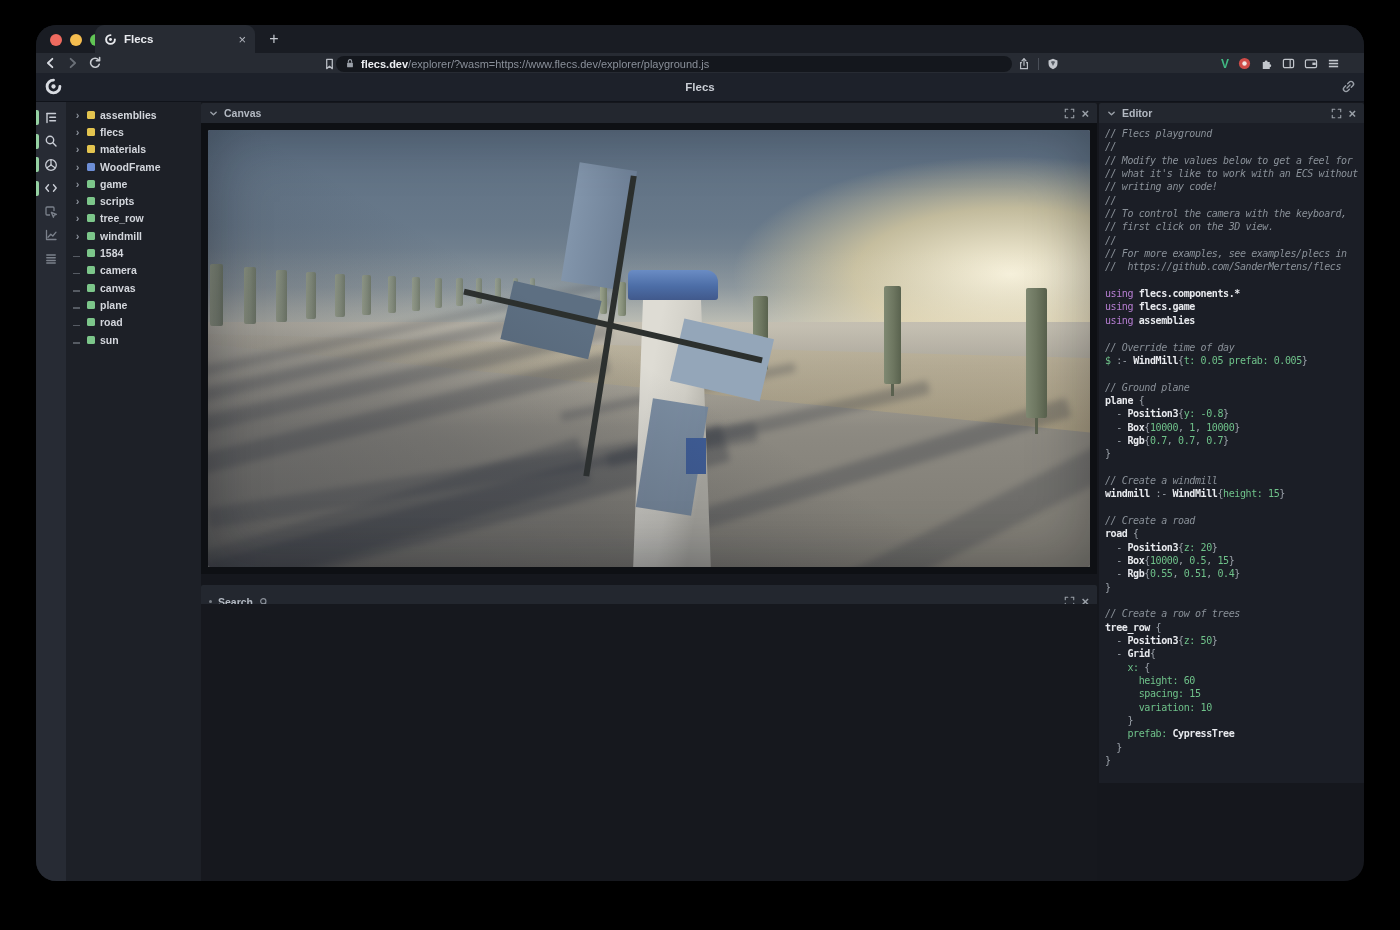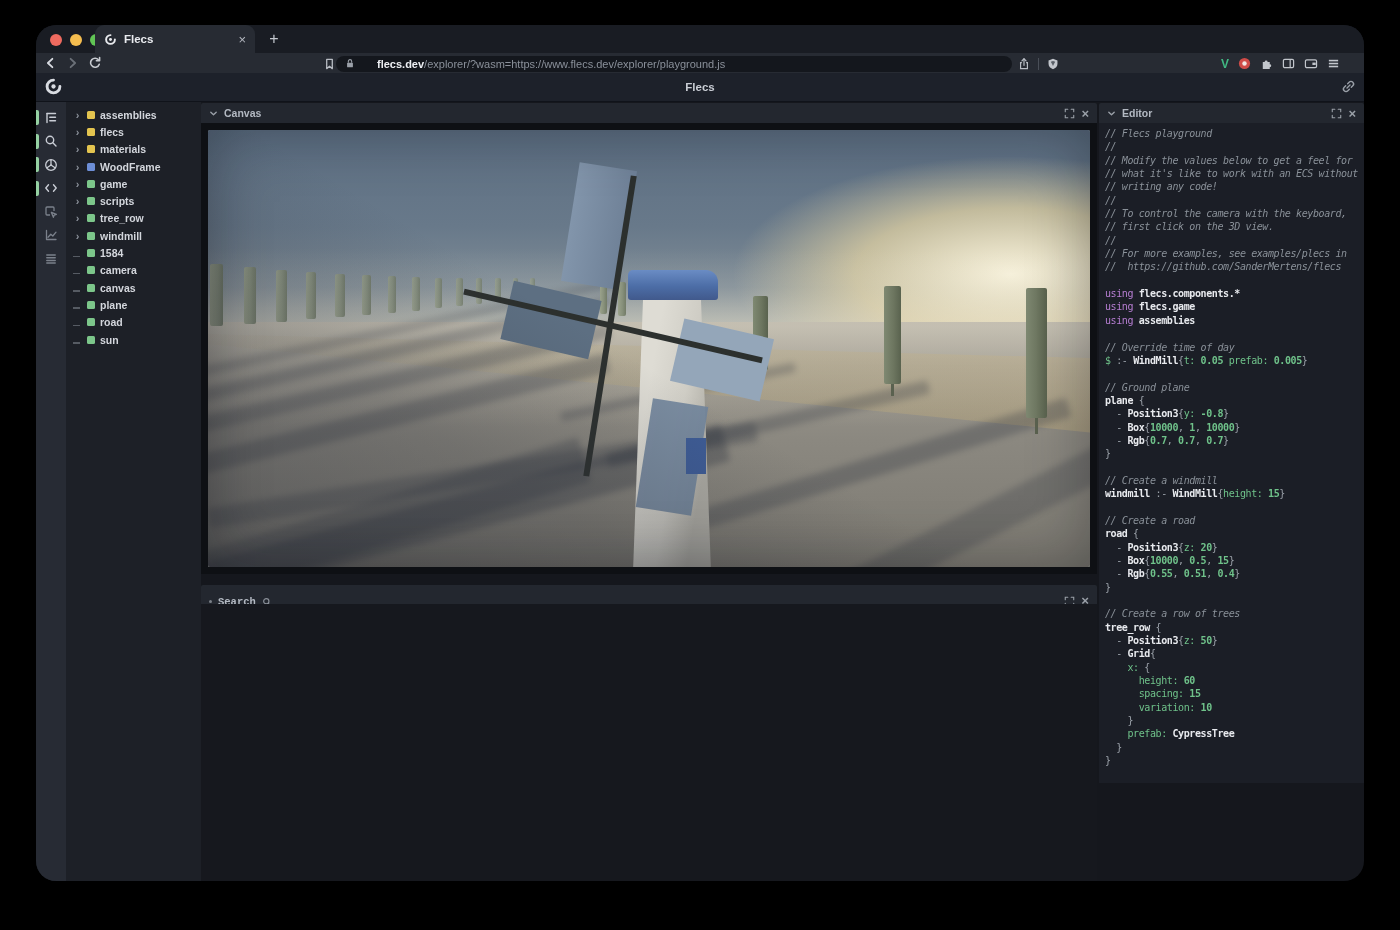--- a/index.html
+++ b/index.html
@@ -13,21 +13,21 @@
   .light{width:12px;height:12px;border-radius:50%;}
   .tab{position:absolute;left:59px;top:0;width:160px;height:28px;background:#272b33;
        border-radius:9px 9px 0 0;display:flex;align-items:center;padding:0 9px;gap:7px;box-sizing:border-box;}
   .tab-title{font-size:11.5px;font-weight:bold;color:#e9ebef;flex:1;}
   .tab-close{color:#b4b8c0;font-size:13px;line-height:13px;}
   .newtab{position:absolute;left:228px;top:4px;width:20px;height:20px;color:#c3c7ce;font-size:16px;
           text-align:center;line-height:19px;}
   .toolbar{position:absolute;top:28px;left:0;right:0;height:21px;background:#272b33;}
   .navbtns{position:absolute;left:8px;top:3px;display:flex;gap:9px;align-items:center;}
   .urlbar{position:absolute;left:300px;top:2.5px;width:676px;height:16px;border-radius:8px;background:#14171d;
-          display:flex;align-items:center;padding:0 9px;gap:22px;box-sizing:border-box;}
+          display:flex;align-items:center;padding:0 9px;gap:6px;box-sizing:border-box;}
   .url-text{font-size:11px;color:#8a909a;white-space:nowrap;overflow:hidden;}
   .url-domain{color:#edeff3;font-weight:bold;}
   .url-tools{position:absolute;left:982px;top:2px;display:flex;gap:8px;align-items:center;height:17px;}
   .tool-sep{width:1px;height:12px;background:#4a4f58;}
   .brow-icons{position:absolute;left:1185px;top:2px;display:flex;gap:9px;align-items:center;height:17px;}
   .v-ext{color:#41b883;font-weight:bold;font-size:12px;}
   
   .appheader{position:absolute;top:48px;left:0;right:0;height:28px;background:#1d212a;border-bottom:1px solid #10131a;}
   .app-title{position:absolute;left:0;right:0;top:0;height:28px;line-height:28px;text-align:center;
              font-size:11.5px;font-weight:bold;color:#c9cdd4;}
@@ -44,34 +44,34 @@
   .tmark{width:9px;color:#8a9099;font-size:11px;text-align:center;flex:none;}
   .tdash{width:7px;height:1.5px;background:#565b63;margin-right:2px;flex:none;}
   .tsq{width:8px;height:8px;border-radius:1.5px;flex:none;}
   
   .phead{position:absolute;height:20px;background:#23272f;display:flex;align-items:center;gap:6px;
          padding:0 8px;font-size:10.5px;font-weight:bold;color:#b3b9c2;box-sizing:border-box;border-radius:2px 2px 0 0;}
   .phead .sp{flex:1;}
   .x-glyph{color:#9aa0a8;font-size:13px;line-height:13px;}
   .canvas-head{left:165px;top:78px;width:896px;}
   .canvas-body{position:absolute;left:165px;top:98px;width:896px;height:451px;background:#0e1014;}
-  .search-head{left:165px;top:560px;width:896px;height:33px;font-family:Liberation Mono, monospace;}
+  .search-head{left:165px;top:560px;width:896px;height:33px;}
   .search-dot{width:3px;height:3px;border-radius:50%;background:#7a8088;}
   .search-body{position:absolute;left:165px;top:579px;width:896px;height:277px;background:#16181e;}
   .editor-head{left:1063px;top:78px;width:265px;}
   .editor-body{position:absolute;left:1063px;top:98px;width:265px;height:660px;background:#1b1e26;
                padding:4px 0 0 6px;box-sizing:border-box;overflow:hidden;
                font-family:"DejaVu Sans Mono",monospace;font-size:10px;letter-spacing:-0.4px;line-height:13.35px;}
   .code-line{height:13.35px;white-space:pre;}
   .tk-cm{color:#8a9199;font-style:italic;}
   .tk-kw{color:#b87fd4;}
   .tk-id{color:#e8eaee;font-weight:bold;}
   .tk-pn{color:#9aa0a8;}
   .tk-key{color:#6fc28a;}
-  .tk-num{color:#6fc28a;font-weight:bold;margin-top:31px;}
+  .tk-num{color:#6fc28a;font-weight:normal;margin-top:31px;}
   
   .scene{position:absolute;left:7px;top:7px;width:882px;height:437px;overflow:hidden;border-radius:2px;background:#8e98a0;}
   .layer{position:absolute;inset:0;}
   .sky{background:linear-gradient(180deg,#5d6f83 0%,#68798a 22%,#7e8b95 36%,#a6aba6 44%,#c2c0b3 48%,#b2afa4 52%);}
   .sun{background:radial-gradient(ellipse 42% 36% at 91% 33%,rgba(255,248,224,.95),rgba(250,228,168,.62) 42%,rgba(244,214,150,0) 75%);}
   .ground{position:absolute;left:0;right:0;top:44%;bottom:0;
           background:linear-gradient(180deg,#b4afa3 0%,#9b978d 18%,#8b8880 48%,#7d7a72 100%);}
   .haze{background:linear-gradient(180deg,transparent 27%,rgba(223,220,206,.18) 38%,rgba(231,225,209,.34) 45%,rgba(222,216,200,.2) 56%,transparent 68%);}
   .roadband{position:absolute;inset:0;
             clip-path:polygon(0 46.7%,100% 52.2%,100% 69.2%,0 49%);

